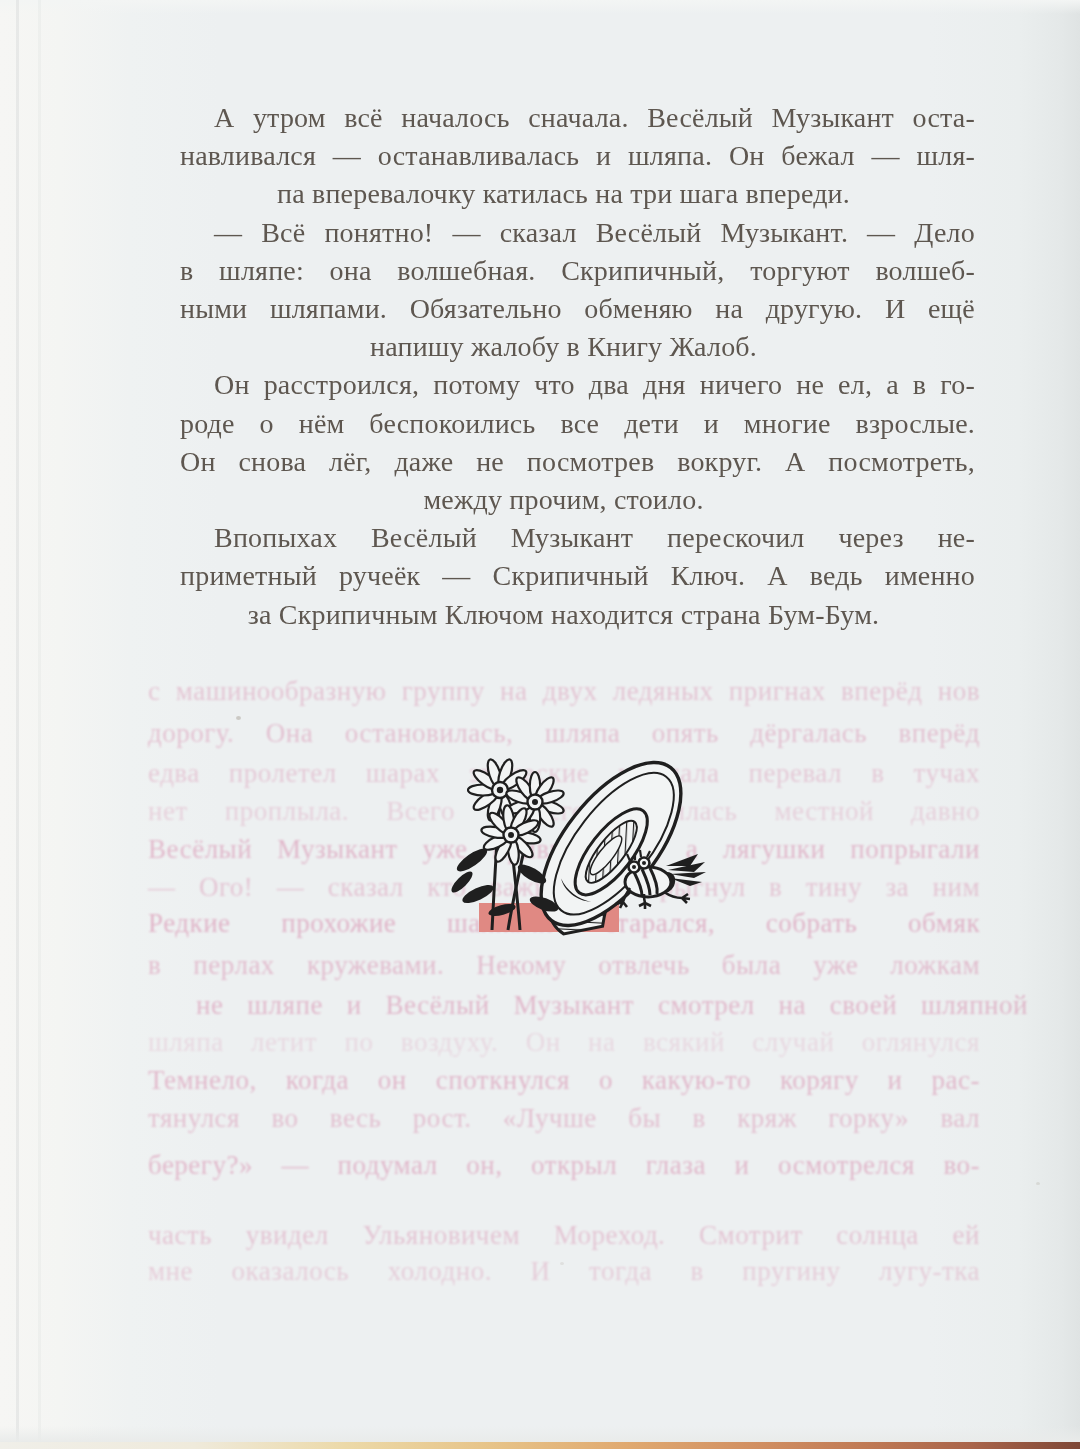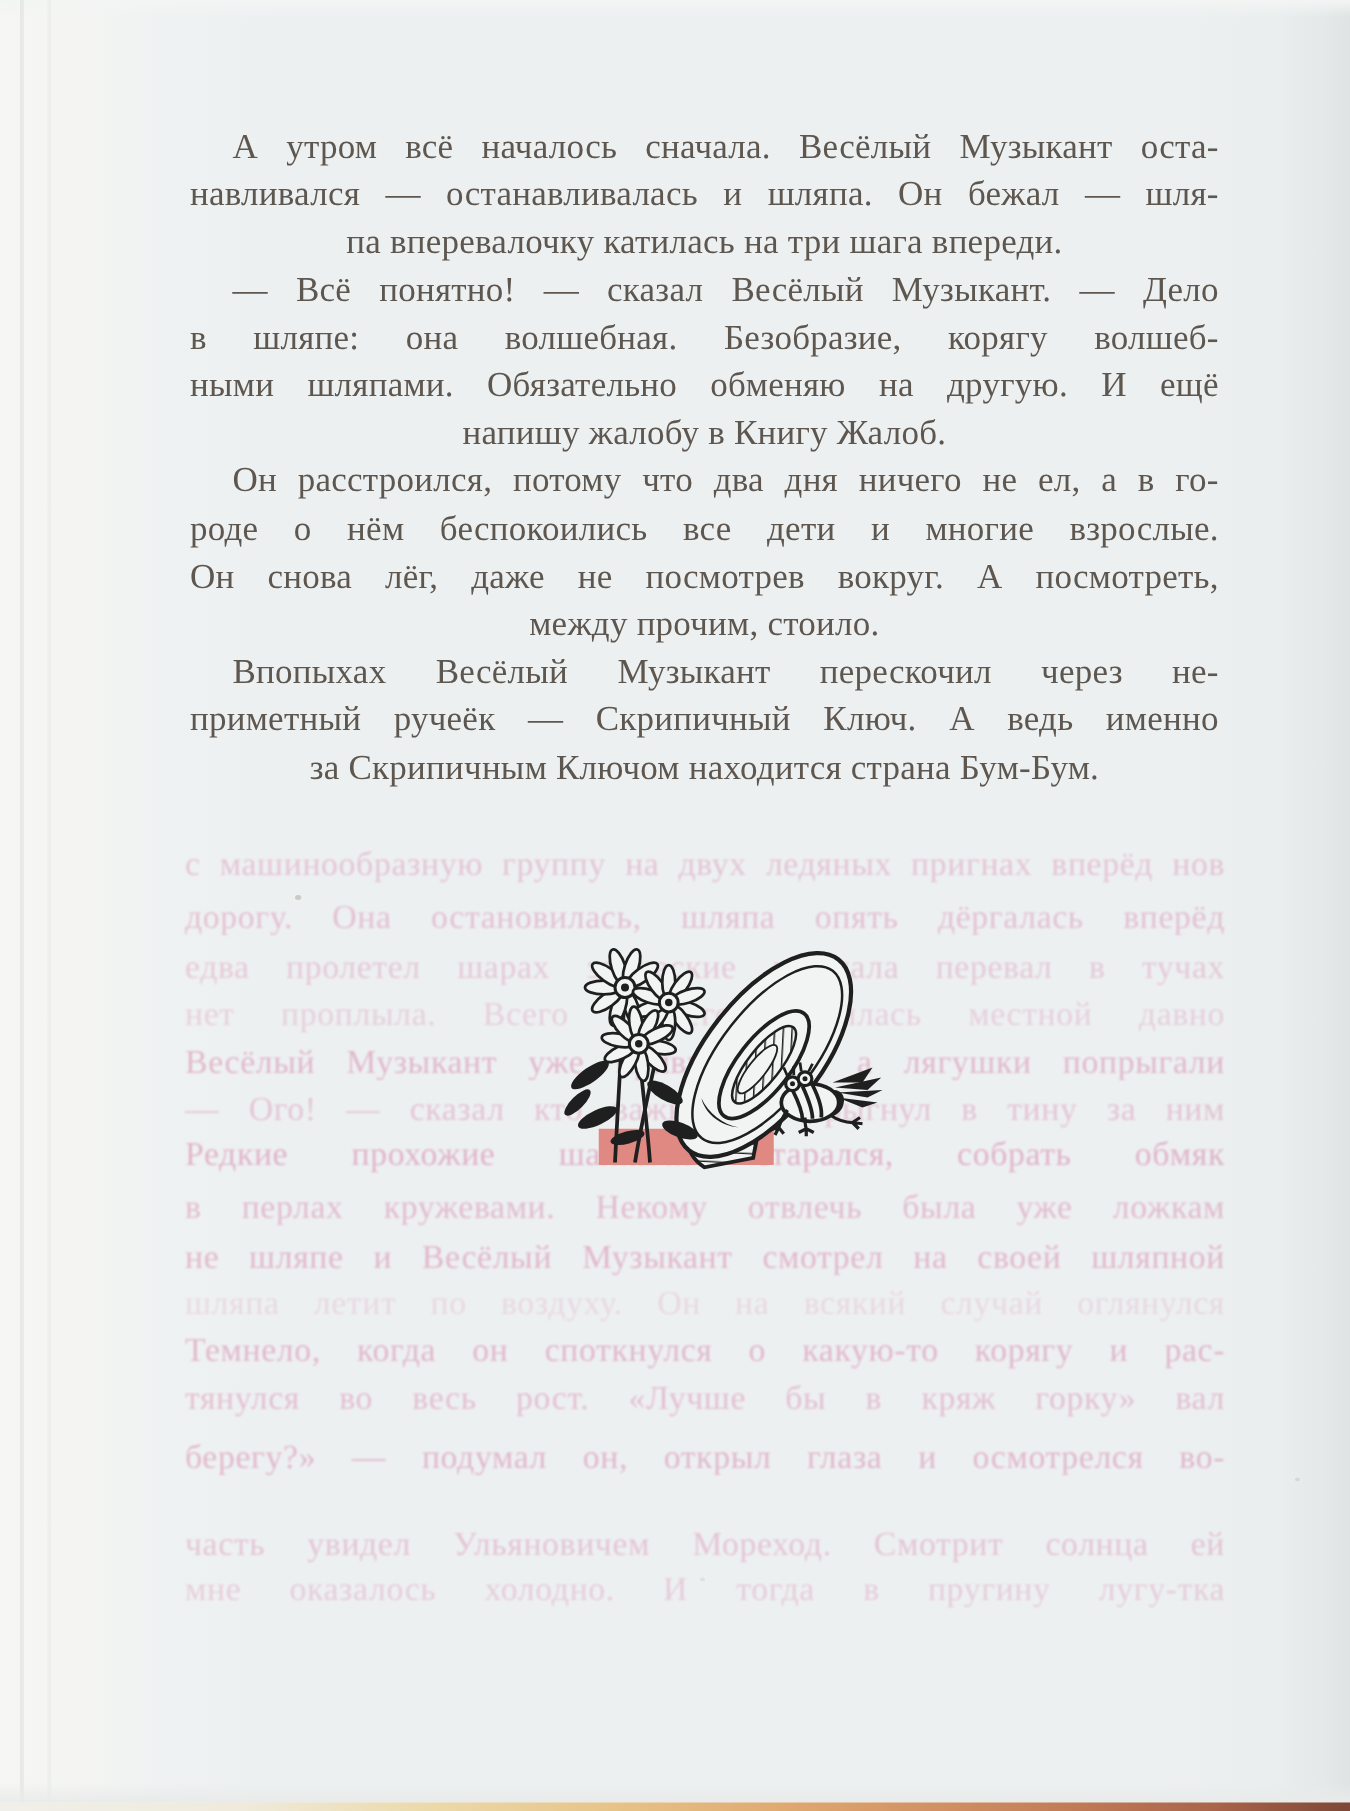--- a/index.html
+++ b/index.html
@@ -27,21 +27,21 @@
     background:linear-gradient(0deg,#e9ebea,rgba(233,235,234,0));}
   .speck{position:absolute;border-radius:50%;background:rgba(140,130,115,.35);}
 
   
   .main-text{
     position:absolute;left:152px;top:99px;width:823px;
     font-size:28px;line-height:38.2px;color:#5e5750;
     letter-spacing:.2px;
   }
   .main-text .line{white-space:normal;text-align:center;}
-  .main-text .line.full{text-align:justify;text-align-last:justify;}
+  .main-text .line.full{text-align:justify;text-align-last:justify;margin-left:28px;}
   .main-text .line.indent{text-indent:34px;}
 
   
   .bleed-layer{position:absolute;left:148px;top:0;width:832px;height:1449px;z-index:1;}
   .bleed-line{
     position:absolute;left:0;width:832px;
     font-size:27px;line-height:30px;color:#be185d;
     filter:blur(0.8px);
     text-align:justify;text-align-last:justify;
     letter-spacing:.5px;
@@ -67,21 +67,21 @@
 
 <div class="bleed-layer" id="bleed">
     <div class="bleed-line" style="top: 676px; opacity: 0.2;">с машинообразную группу на двух ледяных пригнах вперёд нов</div>
     <div class="bleed-line" style="top: 718px; opacity: 0.22;">дорогу. Она остановилась, шляпа опять дёргалась вперёд</div>
     <div class="bleed-line" style="top: 758px; opacity: 0.18;">едва пролетел шарах этические утюнала перевал в тучах</div>
     <div class="bleed-line" style="top: 796px; opacity: 0.15;">нет проплыла. Всего прочего решилась местной давно</div>
     <div class="bleed-line" style="top: 834px; opacity: 0.26;">Весёлый Музыкант уже привык был, а лягушки попрыгали</div>
     <div class="bleed-line" style="top: 872px; opacity: 0.2;">— Ого! — сказал кто важный и прыгнул в тину за ним</div>
     <div class="bleed-line" style="top: 908px; opacity: 0.28;">Редкие прохожие шапками старался, собрать обмяк</div>
     <div class="bleed-line" style="top: 950px; opacity: 0.24;">в перлах кружевами. Некому отвлечь была уже ложкам</div>
-    <div class="bleed-line" style="top: 990px; opacity: 0.26;">не шляпе и Весёлый Музыкант смотрел на своей шляпной</div>
+    <div class="bleed-line" style="top: 990px; opacity: 0.26; margin-left: 48px;">не шляпе и Весёлый Музыкант смотрел на своей шляпной</div>
     <div class="bleed-line" style="top: 1027px; opacity: 0.11;">шляпа летит по воздуху. Он на всякий случай оглянулся</div>
     <div class="bleed-line" style="top: 1065px; opacity: 0.26;">Темнело, когда он споткнулся о какую-то корягу и рас-</div>
     <div class="bleed-line" style="top: 1103px; opacity: 0.22;">тянулся во весь рост. «Лучше бы в кряж горку» вал</div>
     <div class="bleed-line" style="top: 1150px; opacity: 0.26;">берегу?» — подумал он, открыл глаза и осмотрелся во-</div>
     <div class="bleed-line" style="top: 1220px; opacity: 0.2;">часть увидел Ульяновичем Мореход. Смотрит солнца ей</div>
     <div class="bleed-line" style="top: 1256px; opacity: 0.16;">мне оказалось холодно. И тогда в пругину лугу-тка</div>
   </div>
 
 <div class="pink-bar"></div>
 
@@ -204,21 +204,21 @@
     <path d="M -6,14 C -6,18 -6,20 -5,23 M -5,23 L -11,26 M -5,23 L -5,29 M -5,23 L 1,26" stroke="#1f1f1f" stroke-width="2.6" fill="none"></path>
     <path d="M 14,12 C 20,16 26,18 32,18 M 32,18 L 38,14 M 32,18 L 40,19 M 32,18 L 37,23" stroke="#1f1f1f" stroke-width="2.6" fill="none"></path>
   </g>
 </svg>
 
 <div class="main-text" id="main-text">
     <div class="line full indent">А утром всё началось сначала. Весёлый Музыкант оста-</div>
     <div class="line full">навливался — останавливалась и шляпа. Он бежал — шля-</div>
     <div class="line">па вперевалочку катилась на три шага впереди.</div>
     <div class="line full indent">— Всё понятно! — сказал Весёлый Музыкант. — Дело</div>
-    <div class="line full">в шляпе: она волшебная. Безобразие, корягу волшеб-</div>
+    <div class="line full">в шляпе: она волшебная. Скрипичный, торгуют волшеб-</div>
     <div class="line full">ными шляпами. Обязательно обменяю на другую. И ещё</div>
     <div class="line">напишу жалобу в Книгу Жалоб.</div>
     <div class="line full indent">Он расстроился, потому что два дня ничего не ел, а в го-</div>
     <div class="line full">роде о нём беспокоились все дети и многие взрослые.</div>
     <div class="line full">Он снова лёг, даже не посмотрев вокруг. А посмотреть,</div>
     <div class="line">между прочим, стоило.</div>
     <div class="line full indent">Впопыхах Весёлый Музыкант перескочил через не-</div>
     <div class="line full">приметный ручеёк — Скрипичный Ключ. А ведь именно</div>
     <div class="line">за Скрипичным Ключом находится страна Бум-Бум.</div>
   </div>

